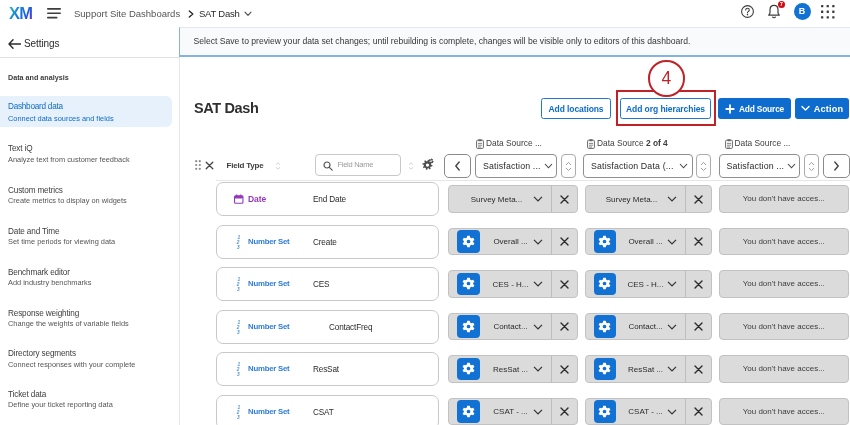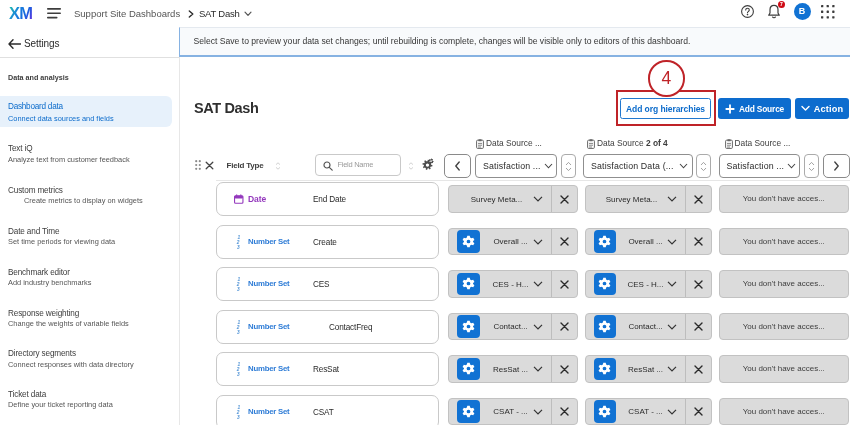--- a/index.html
+++ b/index.html
@@ -55,34 +55,35 @@
     </svg>
 <div class="abs" style="left:24px;top:37.5px;font-size:10px;font-weight:400;color:#2b2b2b;letter-spacing:-0.1px;line-height:11.8px;">Settings</div>
 <div class="abs" style="left:0;top:57px;width:179px;height:1px;background:#e0e0e0;"></div>
 <div class="abs" style="left:8px;top:74px;font-size:7.2px;font-weight:700;color:#3d3d3d;letter-spacing:0.0px;line-height:8.5px;">Data and analysis</div>
 <div class="abs" style="left:0;top:96px;width:172px;height:31px;background:#e7f1fb;border-radius:0 6px 6px 0;"></div>
 <div class="abs" style="left:8px;top:102px;font-size:8.2px;font-weight:400;color:#0b6bcb;letter-spacing:-0.25px;line-height:9.7px;">Dashboard data</div>
 <div class="abs" style="left:8px;top:114.5px;font-size:7.4px;font-weight:400;color:#0b6bcb;letter-spacing:0.0px;line-height:8.7px;">Connect data sources and fields</div>
 <div class="abs" style="left:8px;top:144px;font-size:8.2px;font-weight:400;color:#3d3d3d;letter-spacing:-0.15px;line-height:9.7px;">Text iQ</div>
 <div class="abs" style="left:8px;top:155.5px;font-size:7.4px;font-weight:400;color:#555;letter-spacing:0.0px;line-height:8.7px;">Analyze text from customer feedback</div>
 <div class="abs" style="left:8px;top:185.5px;font-size:8.2px;font-weight:400;color:#3d3d3d;letter-spacing:-0.15px;line-height:9.7px;">Custom metrics</div>
-<div class="abs" style="left:8px;top:197.0px;font-size:7.4px;font-weight:400;color:#555;letter-spacing:0.0px;line-height:8.7px;margin-left:16px;">Create metrics to display on widgets</div>
+<div class="abs" style="left:8px;top:197.0px;font-size:7.4px;font-weight:400;color:#555;letter-spacing:0.0px;line-height:8.7px;">Create metrics to display on widgets</div>
 <div class="abs" style="left:8px;top:226.5px;font-size:8.2px;font-weight:400;color:#3d3d3d;letter-spacing:-0.15px;line-height:9.7px;">Date and Time</div>
 <div class="abs" style="left:8px;top:238.0px;font-size:7.4px;font-weight:400;color:#555;letter-spacing:0.0px;line-height:8.7px;">Set time periods for viewing data</div>
 <div class="abs" style="left:8px;top:267.5px;font-size:8.2px;font-weight:400;color:#3d3d3d;letter-spacing:-0.15px;line-height:9.7px;">Benchmark editor</div>
 <div class="abs" style="left:8px;top:279.0px;font-size:7.4px;font-weight:400;color:#555;letter-spacing:0.0px;line-height:8.7px;">Add industry benchmarks</div>
 <div class="abs" style="left:8px;top:308.5px;font-size:8.2px;font-weight:400;color:#3d3d3d;letter-spacing:-0.15px;line-height:9.7px;">Response weighting</div>
 <div class="abs" style="left:8px;top:320.0px;font-size:7.4px;font-weight:400;color:#555;letter-spacing:0.0px;line-height:8.7px;text-align:right;">Change the weights of variable fields</div>
 <div class="abs" style="left:8px;top:349px;font-size:8.2px;font-weight:400;color:#3d3d3d;letter-spacing:-0.15px;line-height:9.7px;">Directory segments</div>
-<div class="abs" style="left:8px;top:360.5px;font-size:7.4px;font-weight:400;color:#555;letter-spacing:0.0px;line-height:8.7px;">Connect responses with data directory</div>
+<div class="abs" style="left:8px;top:360.5px;font-size:7.4px;font-weight:400;color:#555;letter-spacing:0.0px;line-height:8.7px;">Connect responses with your complete</div>
 <div class="abs" style="left:8px;top:389.5px;font-size:8.2px;font-weight:400;color:#3d3d3d;letter-spacing:-0.15px;line-height:9.7px;">Ticket data</div>
 <div class="abs" style="left:8px;top:401.0px;font-size:7.4px;font-weight:400;color:#555;letter-spacing:0.0px;line-height:8.7px;">Define your ticket reporting data</div>
 <div class="abs" style="left:179px;top:26.5px;width:671px;height:30px;background:#f8fafc;border-top:1px solid #e4e9ef;border-left:1.5px solid #86b2e2;border-bottom:2.5px solid #86b2e2;"></div>
 <div class="abs" style="left:193.5px;top:36px;font-size:8.6px;font-weight:400;color:#363636;letter-spacing:0.0px;line-height:10.1px;">Select Save to preview your data set changes; until rebuilding is complete, changes will be visible only to editors of this dashboard.</div>
 <div class="abs" style="left:194px;top:100px;font-size:14.5px;font-weight:600;color:#2f2f2f;letter-spacing:-0.38px;line-height:17.1px;">SAT Dash</div>
+<div class="abs" style="left:541px;top:98px;width:70px;height:21px;border:1px solid #2178cf;border-radius:2.5px;background:#fff;color:#0b6bcb;font-size:8.5px;font-weight:600;letter-spacing:-0.09px;display:flex;align-items:center;justify-content:center;">Add locations</div>
 <div class="abs" style="left:620px;top:98px;width:91px;height:21px;border:1px solid #2178cf;border-radius:2.5px;background:#fff;color:#0b6bcb;font-size:8.5px;font-weight:600;letter-spacing:-0.07px;display:flex;align-items:center;justify-content:center;">Add org hierarchies</div>
 <div class="abs" style="left:718px;top:98px;width:73px;height:21px;border-radius:3px;background:#0d6cce;color:#fff;font-size:8.4px;font-weight:600;letter-spacing:-0.18px;display:flex;align-items:center;justify-content:center;"><svg width="10" height="10" viewBox="0 0 10 10" style="margin-right:4px;">
         <path d="M5 0.6 L5 9.4 M0.6 5 L9.4 5" stroke="#fff" stroke-width="1.8"></path>
       </svg>Add Source</div>
 <div class="abs" style="left:795px;top:98px;width:54px;height:21px;border-radius:3px;background:#0d6cce;color:#fff;font-size:9.2px;font-weight:600;letter-spacing:0.15px;display:flex;align-items:center;justify-content:center;"><svg width="9" height="7" viewBox="0 0 9 7" style="margin-right:4px;">
         <polyline points="1,1.4 4.5,5 8,1.4" fill="none" stroke="#fff" stroke-width="1.4" stroke-linecap="round" stroke-linejoin="round"></polyline>
       </svg>Action</div>
 <div class="abs" style="left:615.5px;top:90px;width:100px;height:36px;border:2.7px solid #bf2328;"></div>
 <div class="abs" style="left:648px;top:60px;width:36.5px;height:36.5px;border:2.7px solid #bf2328;border-radius:50%;background:#fff;color:#bf2328;font-size:17.5px;text-align:center;line-height:33px;">4</div>
 <svg class="abs" style="left:195px;top:160px;" width="6" height="10" viewBox="0 0 6 10">

